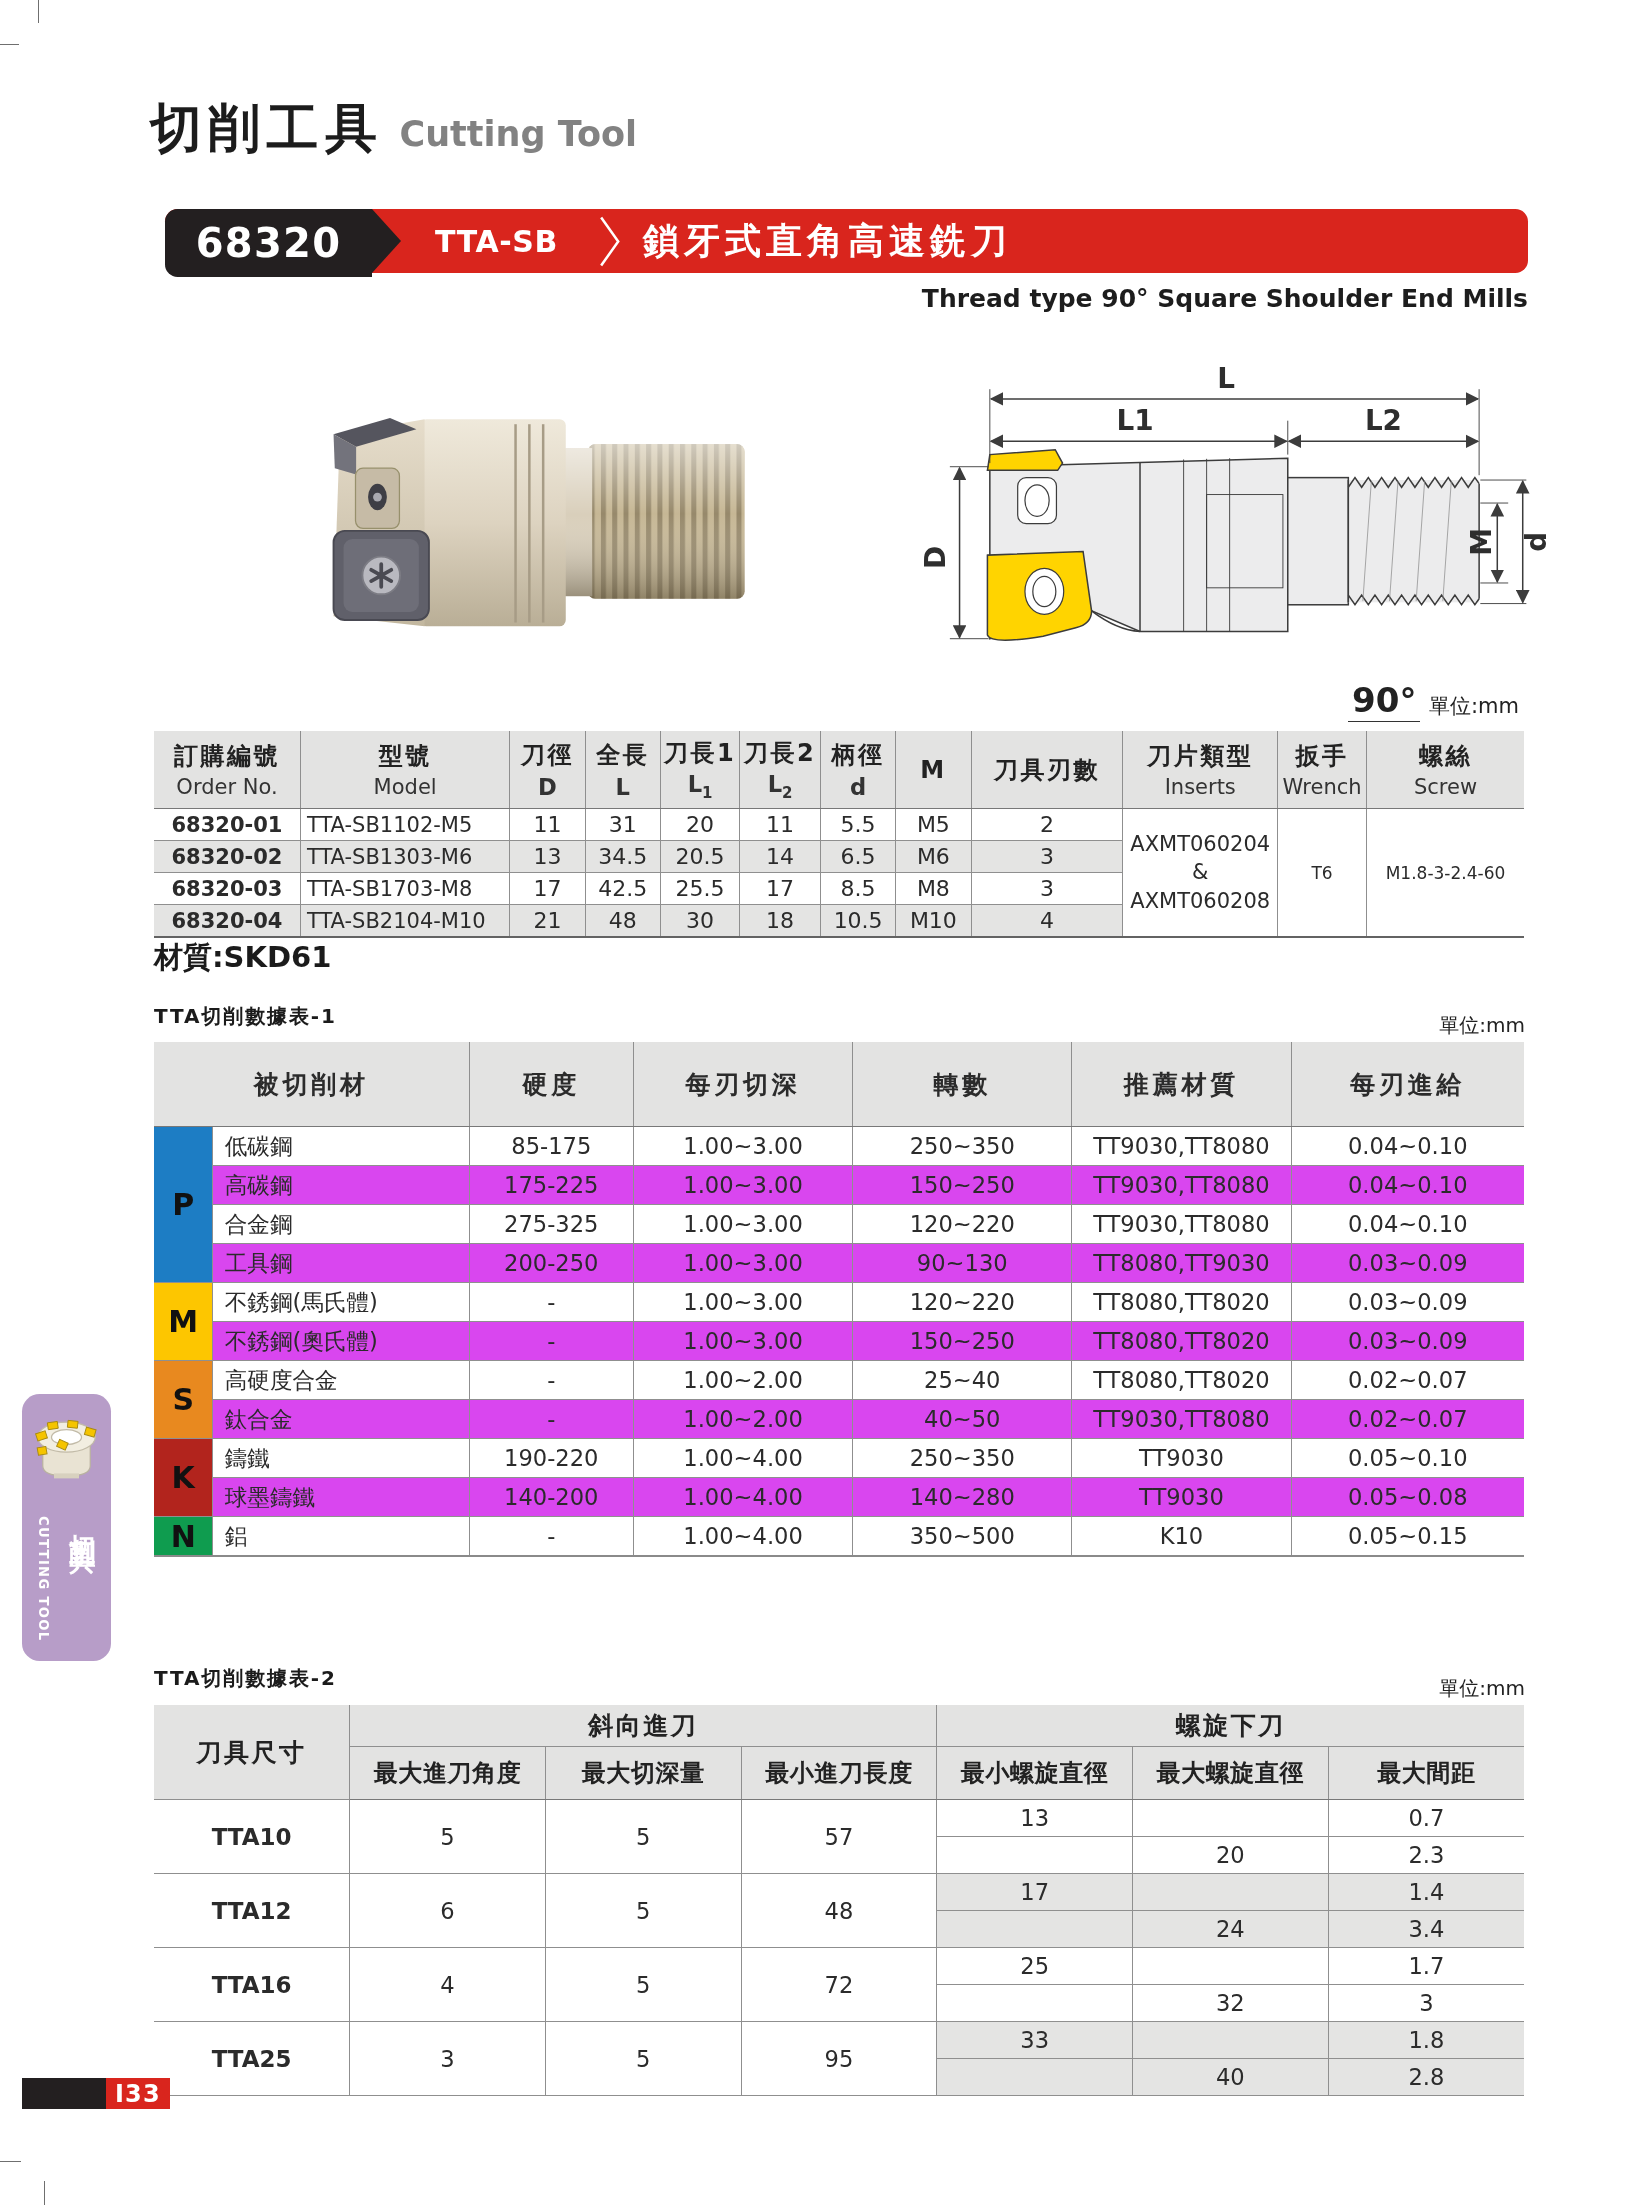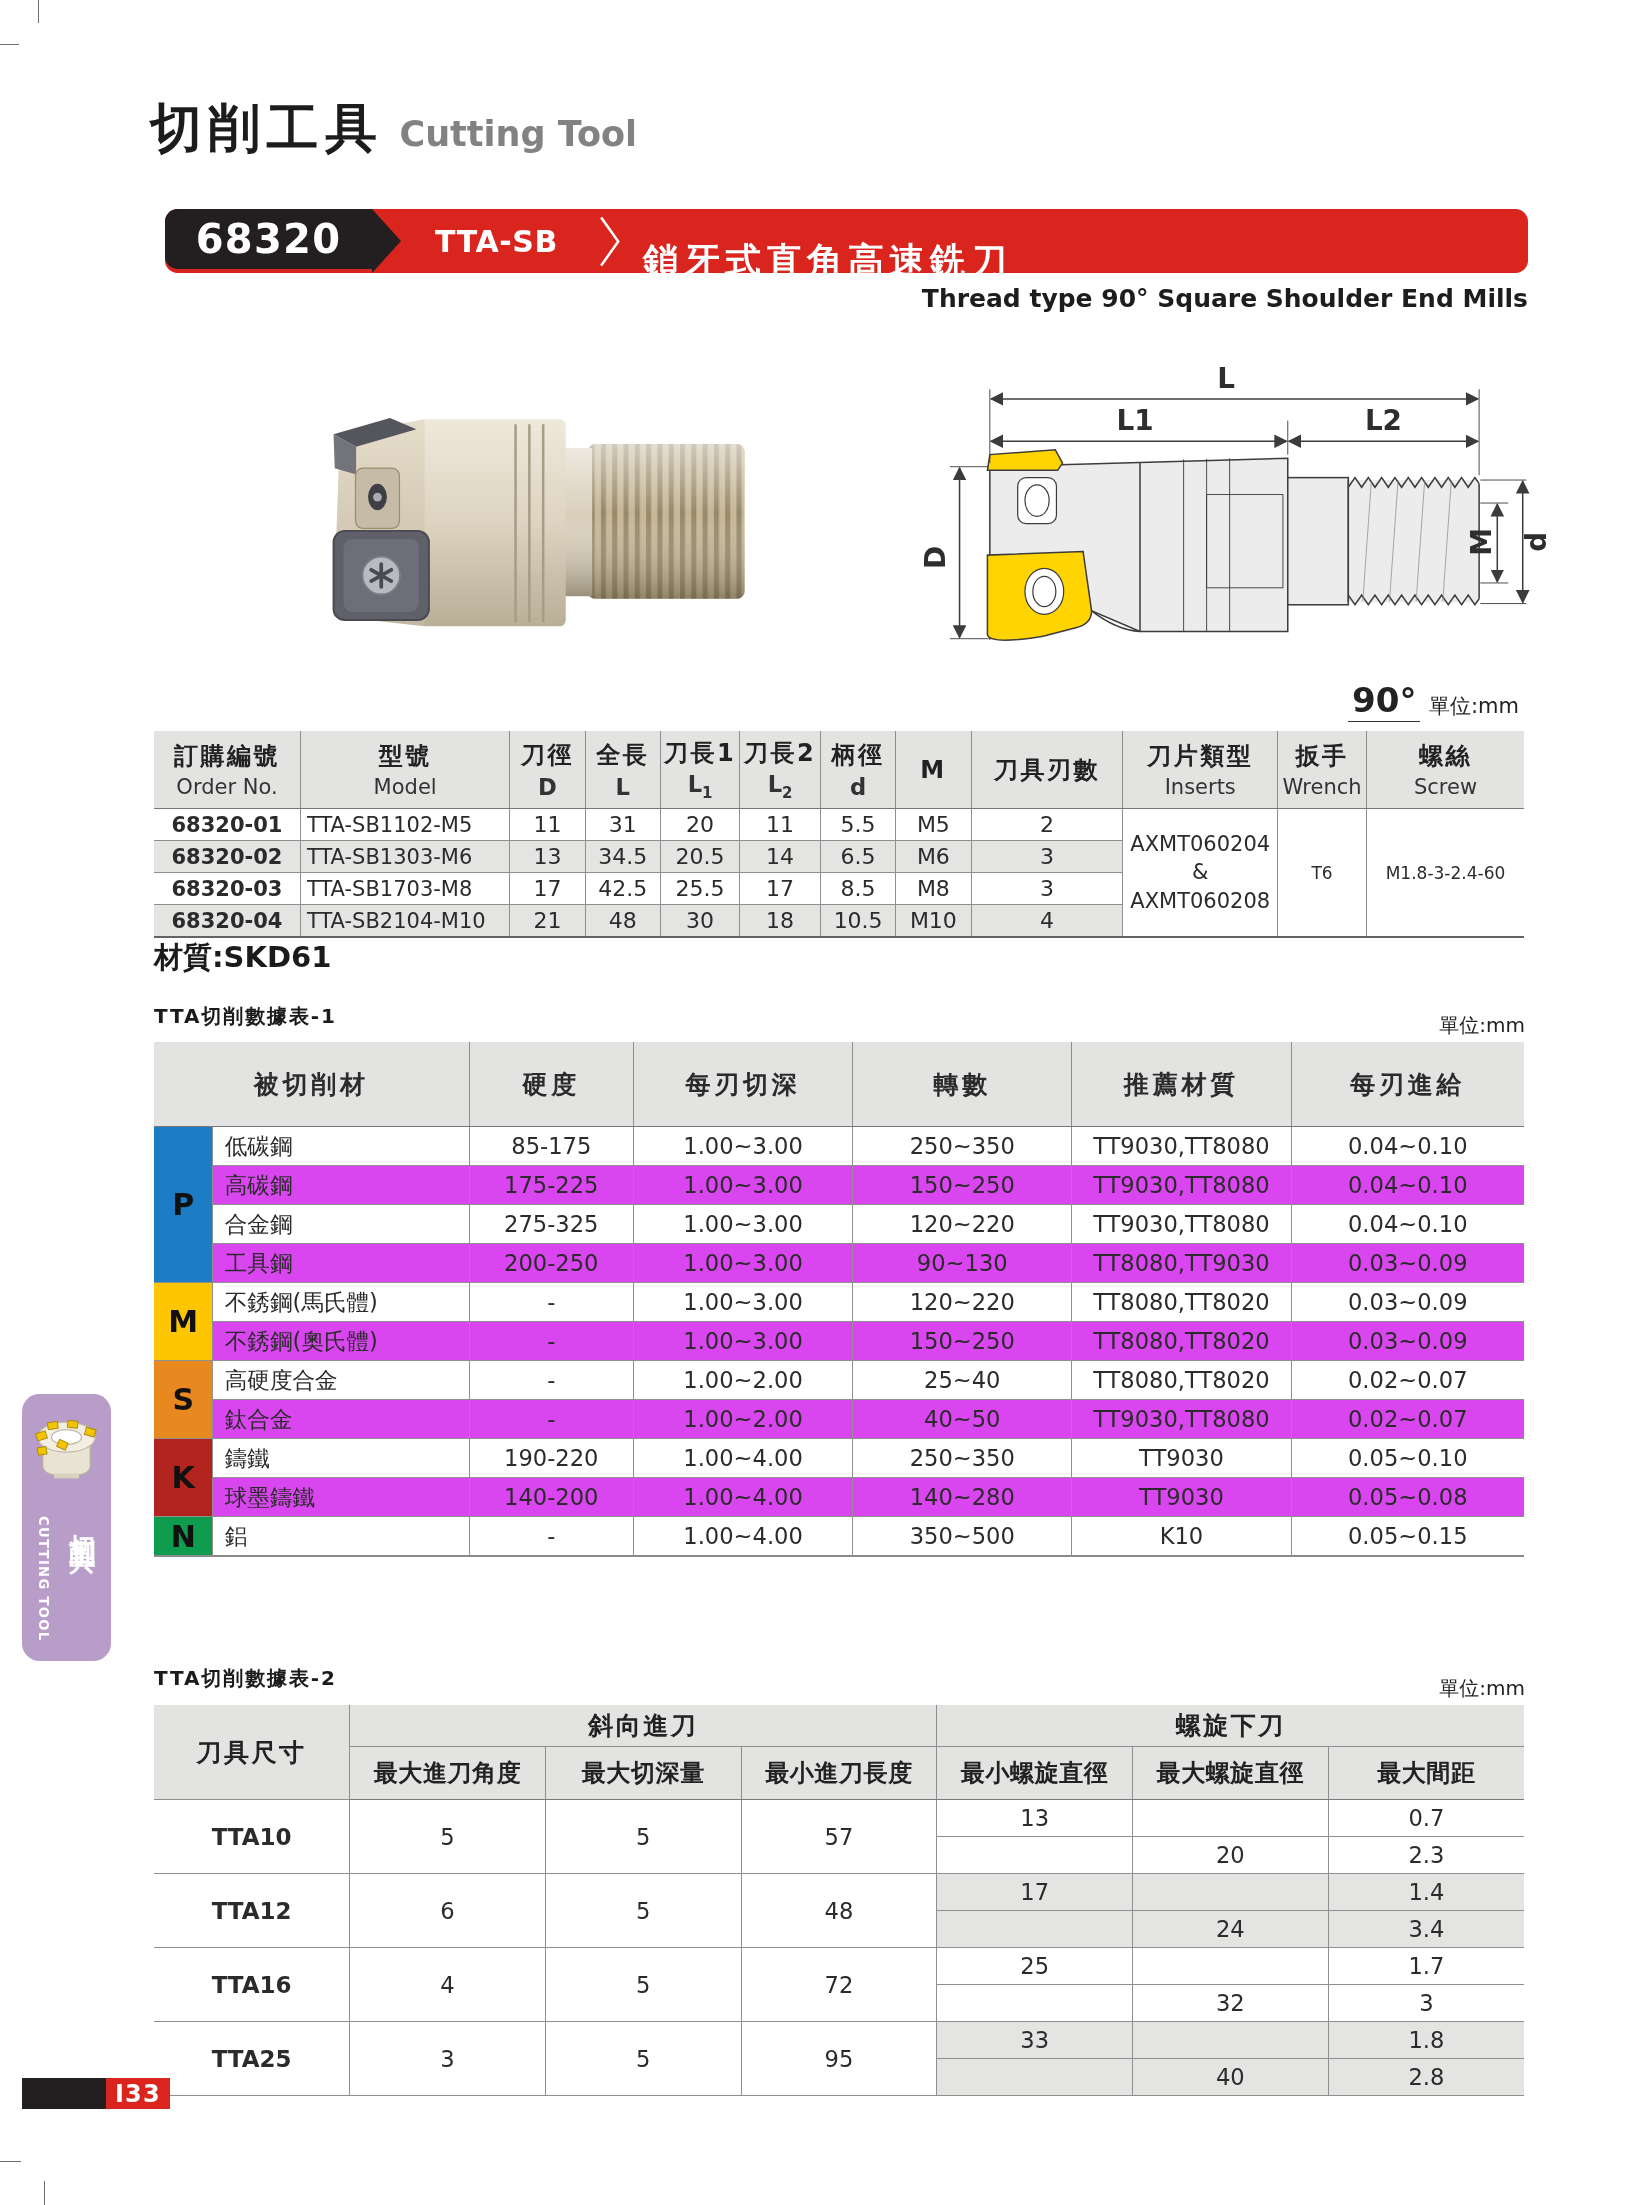--- a/index.html
+++ b/index.html
@@ -9,30 +9,30 @@
   
   .crop{position:absolute;background:#6f6f6f;}
 
   
   #page-title{position:absolute;left:150px;top:94px;display:flex;align-items:baseline;}
   #page-title .zh{font-size:52px;font-weight:bold;color:#1c1c1c;letter-spacing:6.3px;}
   #page-title .en{font-size:35px;font-weight:bold;color:#828282;margin-left:16.3px;}
 
   
   #banner{position:absolute;left:165px;top:209px;width:1363px;height:64px;background:#d9251d;border-radius:12.6px;}
-  #banner .blacktab{position:absolute;left:0;top:0;width:207px;height:60px;background:#231f20;border-radius:12.6px 0 0 12.6px;
+  #banner .blacktab{position:absolute;left:0;top:0;width:207px;height:68px;background:#231f20;border-radius:12.6px 0 0 12.6px;
                     display:flex;align-items:center;justify-content:center;}
   #banner .blackarrow{position:absolute;left:207px;top:0;width:0;height:0;
                       border-top:32px solid transparent;border-bottom:32px solid transparent;border-left:29px solid #231f20;}
   #banner .code{color:#fff;font-size:40px;font-weight:bold;letter-spacing:1.3px;}
   #banner .series{position:absolute;left:256px;top:0;height:64px;width:151px;display:flex;align-items:center;justify-content:center;
                   color:#fff;font-size:30px;font-weight:bold;letter-spacing:0.6px;}
   #banner .chev{position:absolute;left:433px;top:5.7px;}
   #banner .name{position:absolute;left:478px;top:0;height:64px;display:flex;align-items:center;
-                color:#fff;font-size:36px;font-weight:bold;letter-spacing:5px;margin-top:20px;}
+                color:#fff;font-size:36px;font-weight:bold;letter-spacing:5px;}
   #subtitle{position:absolute;top:284px;right:120px;font-size:25px;font-weight:bold;color:#1d1d1d;}
 
   
   #photo-wrap{position:absolute;left:239px;top:374px;}
   #drawing-wrap{position:absolute;left:899px;top:344px;}
 
   
   #angle-note{position:absolute;top:680px;right:129px;display:flex;align-items:flex-end;gap:8.8px;}
   #angle-note .deg{font-size:34px;font-weight:bold;color:#222;border-bottom:1.9px solid #333;padding:0 3.8px 1.3px 3.8px;}
   #angle-note .unit{font-size:21px;color:#222;padding-bottom:2.5px;}

